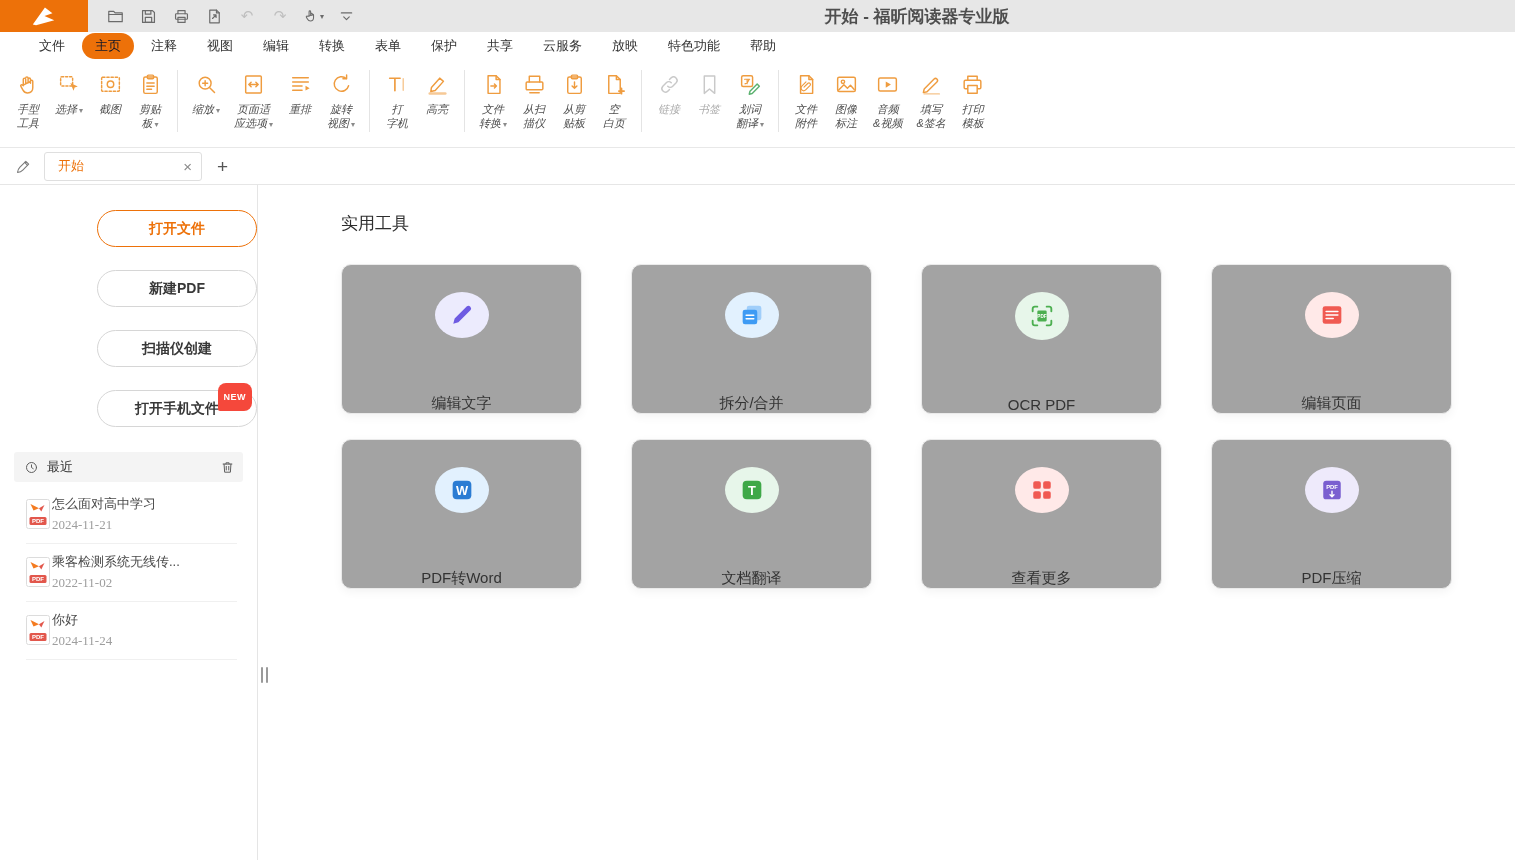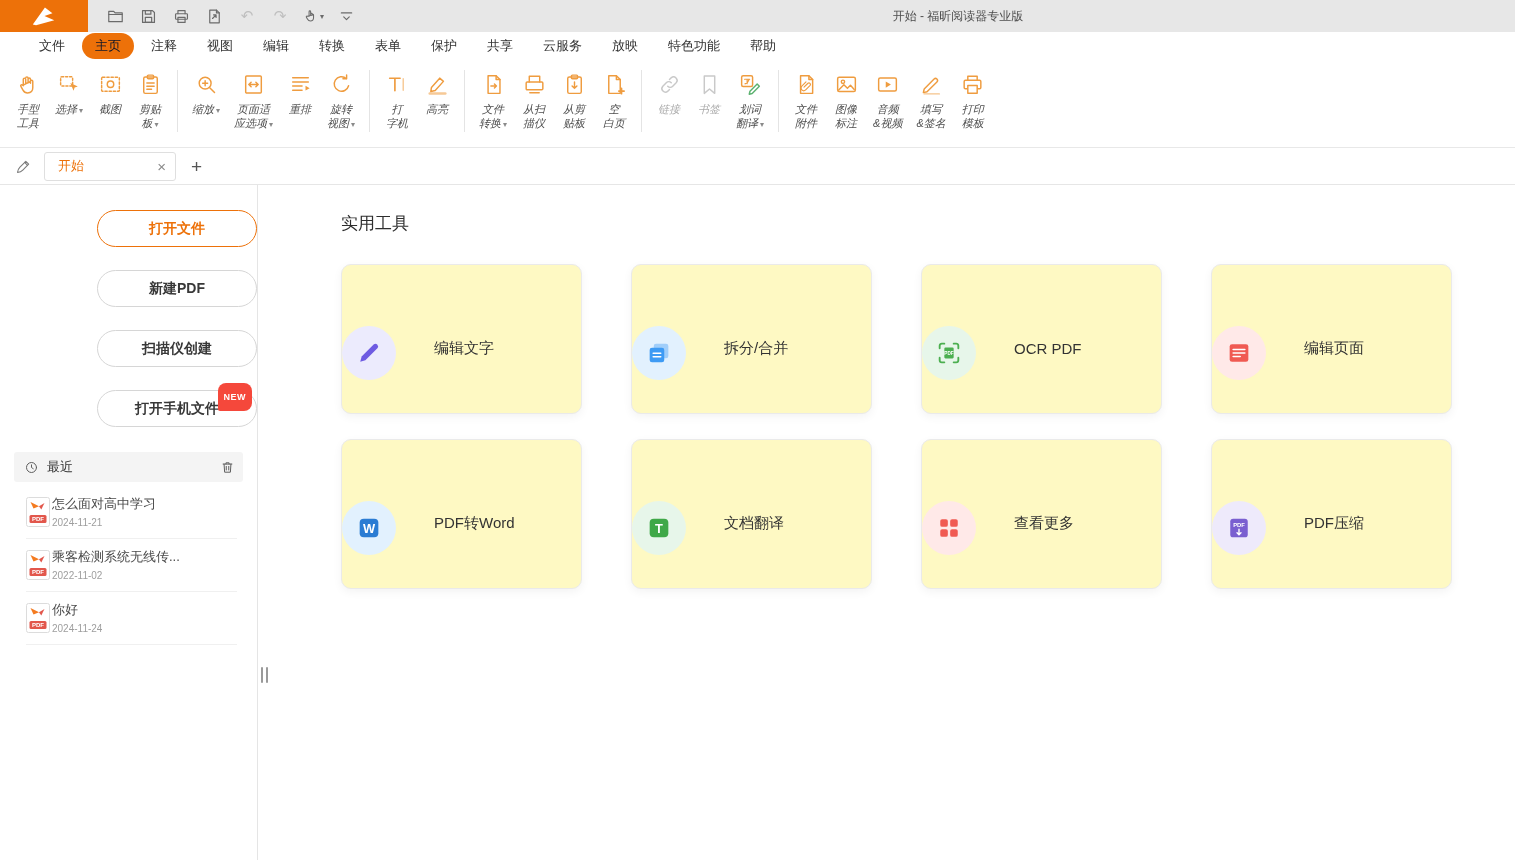--- a/index.html
+++ b/index.html
@@ -13,21 +13,21 @@
   svg text { font-family:"Liberation Sans","DejaVu Sans",sans-serif; }
 
   
   .titlebar { height:32px; background:#E7E7E7; display:flex; align-items:center; position:relative; }
   .logo { width:88px; height:32px; background:var(--accent); display:flex; align-items:center; justify-content:center; cursor:pointer; flex:0 0 auto; }
   .qat { display:flex; align-items:center; gap:11px; margin-left:16px; }
   .qbtn { width:22px; height:22px; display:flex; align-items:center; justify-content:center; color:#6B6B6B; font-size:15px; }
   .qbtn svg { width:19px; height:19px; fill:none; stroke:currentColor; stroke-width:1.5; stroke-linecap:round; stroke-linejoin:round; }
   .qbtn.disabled { color:#BFBFBF; }
   .qcaret { font-size:8px; color:#6B6B6B; margin-left:1px; }
-  .win-title { position:absolute; left:958px; transform:translateX(-50%); font-size:12px; color:#4E4E4E; white-space:nowrap; }
+  .win-title { position:absolute; left:917px; transform:translateX(-50%); font-size:17px; color:#4E4E4E; white-space:nowrap;font-weight:bold; }
 
   
   .menubar { height:28px; background:#fff; display:flex; align-items:center; padding-left:24px; }
   .menu-tab { font-size:13px; color:#333; padding:4px 13px; margin:0 2px; border-radius:13px; cursor:pointer; white-space:nowrap; }
   .menu-tab.active { background:var(--accent); color:#0f172a; font-weight:normal; }
 
   
   .ribbon { height:88px; background:#fff; border-bottom:1px solid #E8E8E8; display:flex; align-items:flex-start; padding:8px 0 0 8px; }
   .rgroup { display:flex; }
   .rsep { width:1px; background:#E4E4E4; height:62px; margin:2px 7px 0; flex:0 0 auto; }
@@ -37,21 +37,21 @@
   .rlabel { margin-top:4px; font-size:11px; line-height:13.5px; color:#4D4D4D; text-align:center; }
   .rlabel span.t { white-space:pre-line; }
   .rcaret { font-size:8px; color:#8A8A8A; margin-left:2px; }
   .ritem.disabled .ricon { color:#C9C9C9; }
   .ritem.disabled .rlabel { color:#ACACAC; }
 
   
   .tabbar { height:37px; background:#fff; border-bottom:1px solid #E6E6E6; display:flex; align-items:center; padding-left:10px; }
   .pen-btn { width:26px; height:26px; display:flex; align-items:center; justify-content:center; color:#7B7B7B; margin-right:8px; cursor:pointer; }
   .pen-btn svg { width:19px; height:19px; fill:none; stroke:currentColor; stroke-width:1.4; stroke-linecap:round; stroke-linejoin:round; }
-  .doc-tab { width:132px; height:29px; background:#fff; border:1px solid #DFDFDF; border-radius:3px; display:flex; align-items:center; justify-content:space-between; padding:0 9px 0 13px; cursor:pointer; }
+  .doc-tab { width:158px; height:29px; background:#fff; border:1px solid #DFDFDF; border-radius:3px; display:flex; align-items:center; justify-content:space-between; padding:0 9px 0 13px; cursor:pointer; }
   .doc-tab .tlabel { color:var(--accent); font-size:13px; }
   .tab-close { color:#8A8A8A; font-size:15px; line-height:1; cursor:pointer; }
   .tab-add { font-size:19px; color:#555; margin-left:15px; cursor:pointer; line-height:1; }
 
   
   .content { display:flex; height:675px; position:relative; }
   .sidebar { width:258px; flex:0 0 auto; border-right:1px solid #E5E5E5; background:#fff; }
   .main { flex:1; background:#fff; }
 
   .side-btns { padding-top:25px; display:flex; flex-direction:column; align-items:flex-end; gap:23px; }
@@ -62,28 +62,28 @@
   .recent-header { margin:25px 14px 0; height:30px; background:#F4F4F4; border-radius:3px; display:flex; align-items:center; padding:0 8px 0 10px; }
   .recent-header .sicon { color:#5E5E5E; display:flex; }
   .sicon svg { width:15px; height:15px; fill:none; stroke:currentColor; stroke-width:1.6; stroke-linecap:round; stroke-linejoin:round; }
   .recent-title { font-size:13px; color:#333; margin-left:8px; flex:1; }
   .trash-btn { color:#6E6E6E; cursor:pointer; display:flex; }
 
   .recent-list { margin-top:4px; }
   .recent-item { display:flex; align-items:center; gap:2px; margin:0 20px 0 26px; padding:9px 0 10px; border-bottom:1px solid #F0F0F0; cursor:pointer; }
   .recent-texts { display:flex; flex-direction:column; min-width:0; }
   .recent-name { font-size:13px; color:#4A4A4A; white-space:nowrap; overflow:hidden; text-overflow:ellipsis; }
-  .recent-date { font-size:10px; color:#9E9E9E; margin-top:4px; }
+  .recent-date { font-size:13px; color:#9E9E9E; margin-top:4px;font-family:Liberation Serif, serif; }
 
   .resize-handle { position:absolute; left:261px; top:482px; display:flex; gap:3px; cursor:col-resize; }
   .resize-handle i { display:block; width:2px; height:16px; background:#9A9A9A; border-radius:1px; }
 
   .main-title { margin:27px 0 0 83px; font-size:17px; color:#2E2E2E; }
   .tools-grid { margin:29px 0 0 83px; display:grid; grid-template-columns:repeat(4,241px); grid-auto-rows:150px; column-gap:49px; row-gap:25px; }
-  .tool-card { background:#fef9c3; border:1px solid #EAEAEA; border-radius:10px; box-shadow:0 3px 10px rgba(0,0,0,0.05); display:flex; flex-direction:row; align-items:center; cursor:pointer;gap:38px; }
+  .tool-card { background:#a3a3a3; border:1px solid #EAEAEA; border-radius:10px; box-shadow:0 3px 10px rgba(0,0,0,0.05); display:flex; flex-direction:column; align-items:center; cursor:pointer;gap:38px; }
   .tool-icon { width:54px; height:54px; border-radius:50%; margin-top:27px; display:flex; align-items:center; justify-content:center; }
   .tool-icon svg { width:28px; height:28px; }
   .tool-label { margin-top:18px; font-size:15px; color:#333; }
 
   .pdficon { width:24px; height:30px; flex:0 0 auto; }
 </style>
 </head>
 <body style="--accent: #ED7109; --badge: #F5483B;">
 
 <div class="titlebar">

